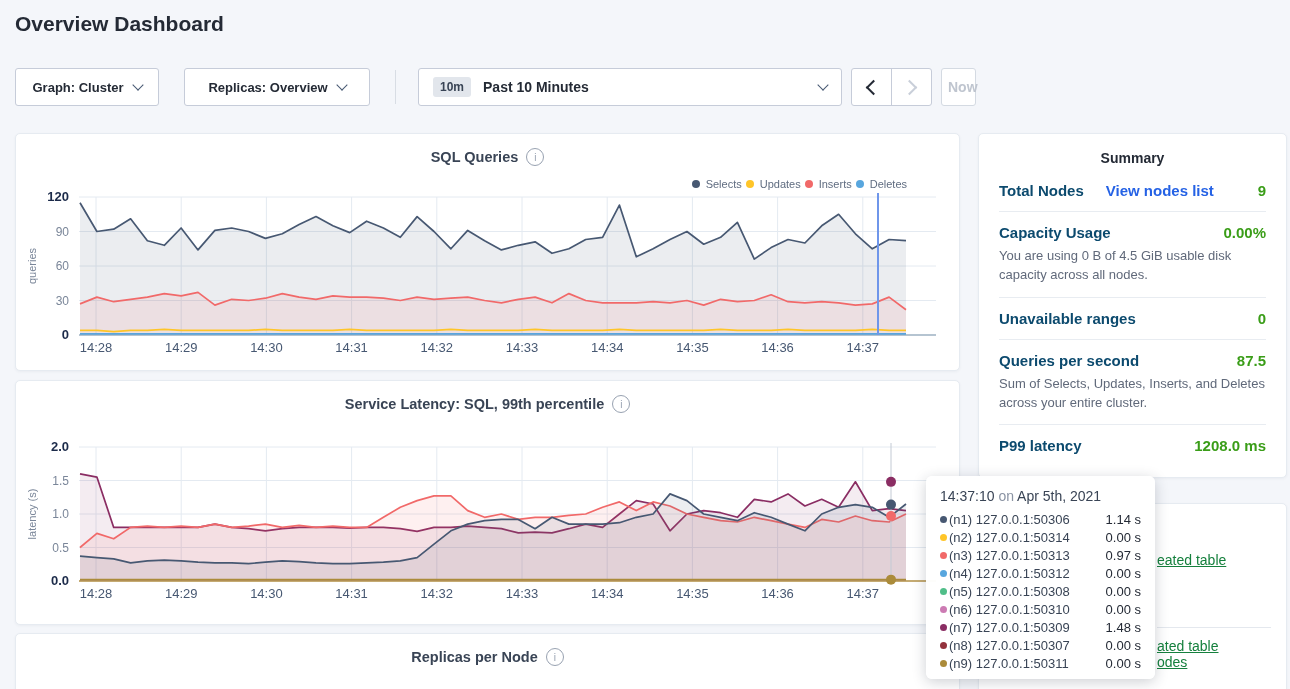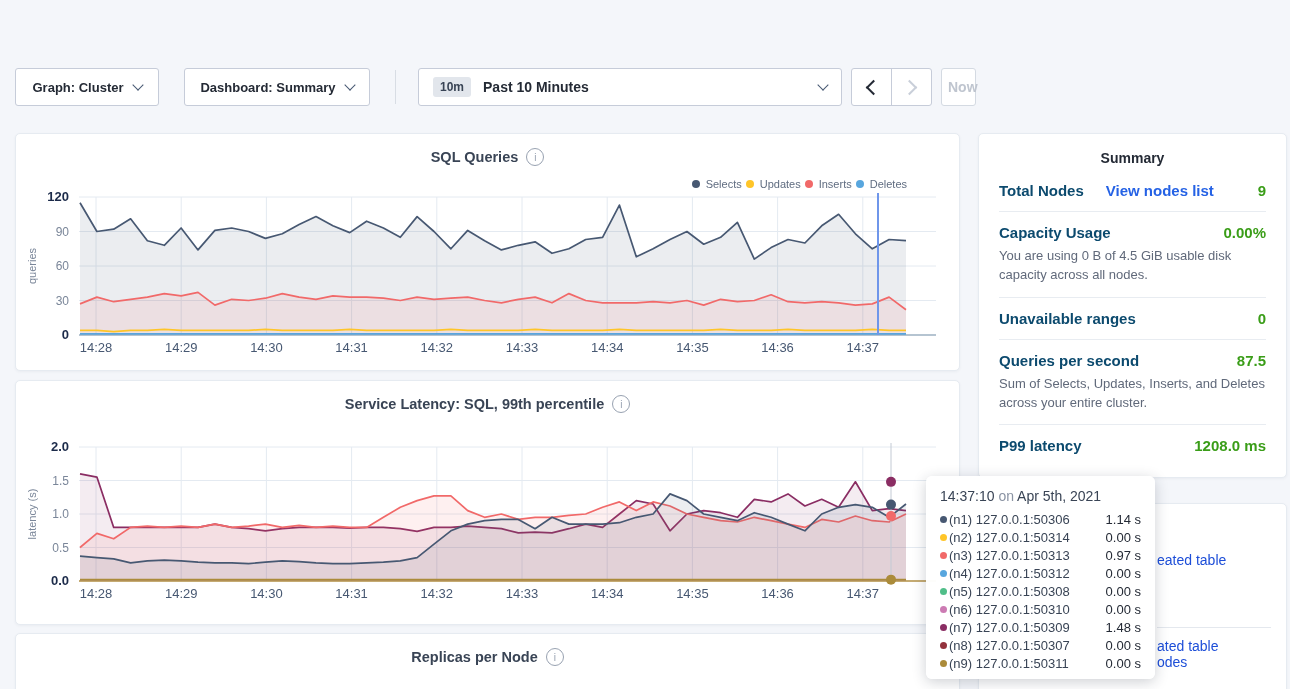--- a/index.html
+++ b/index.html
@@ -51,43 +51,44 @@
   .sum-row{padding:12px 0;border-bottom:1px solid #E8ECF1;}
   .sum-row:last-child{border-bottom:none;}
   .sum-head{display:flex;align-items:baseline;}
   .sum-label{font-size:15px;font-weight:700;color:#0c4a6e;}
   .sum-link{font-size:15px;font-weight:700;color:#2562E5;margin-left:22px;cursor:pointer;text-decoration:none;}
   .sum-value{font-size:15px;font-weight:700;color:#3A9D18;margin-left:auto;}
   .sum-desc{font-size:13px;color:#60697A;line-height:1.45;margin-top:6px;}
 
   
   .events-divider{position:absolute;left:1157px;top:627px;width:114px;height:1px;background:#E4E8EE;z-index:5;}
-  .event-frag{position:absolute;left:1157px;font-size:14px;color:#1d4ed8;z-index:5;}
+  .event-frag{position:absolute;left:1157px;font-size:14px;color:#15803d;z-index:5;text-decoration:underline;}
 
   
   .chart-tooltip{position:absolute;left:926px;top:476px;width:229px;box-sizing:border-box;background:rgba(255,255,255,0.97);border-radius:6px;box-shadow:0 3px 14px rgba(30,40,60,0.22);padding:12px 14px 7px 14px;z-index:20;}
   .tt-header{font-size:14px;color:#394455;margin-bottom:6px;}
   .tt-on{color:#8A93A3;}
   .tt-row{display:flex;align-items:center;height:18px;}
   .tt-dot{width:7px;height:7px;border-radius:50%;flex:none;}
   .tt-label{font-size:13px;color:#394455;margin-left:2px;flex:1;}
   .tt-value{font-size:13px;font-weight:400;color:#242A35;}
 </style>
 </head>
 <body>
 
 <div class="page">
 
+  <h1 class="page-title">Overview Dashboard</h1>
 
   <button class="dd" id="dd-graph">
     <span>Graph: Cluster</span>
     <span class="chev"></span>
   </button>
   <button class="dd" id="dd-dashboard">
-    <span>Dashboard: Summary</span>
+    <span>Replicas: Overview</span>
     <span class="chev"></span>
   </button>
   <div class="controls-divider"></div>
   <button class="timepicker">
     <span class="time-badge">10m</span>
     <span class="time-label">Past 10 Minutes</span>
     <span class="chev"></span>
   </button>
   <div class="pager">
     <button class="pager-cell">

